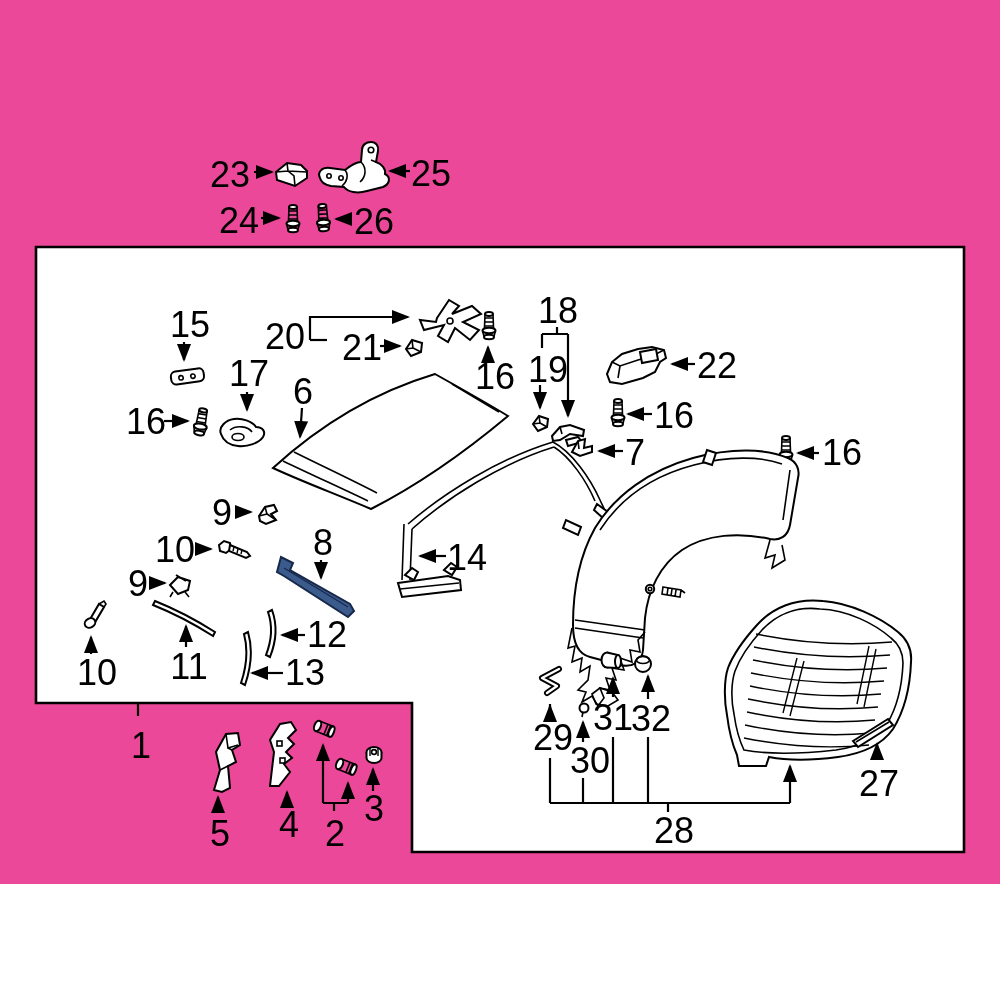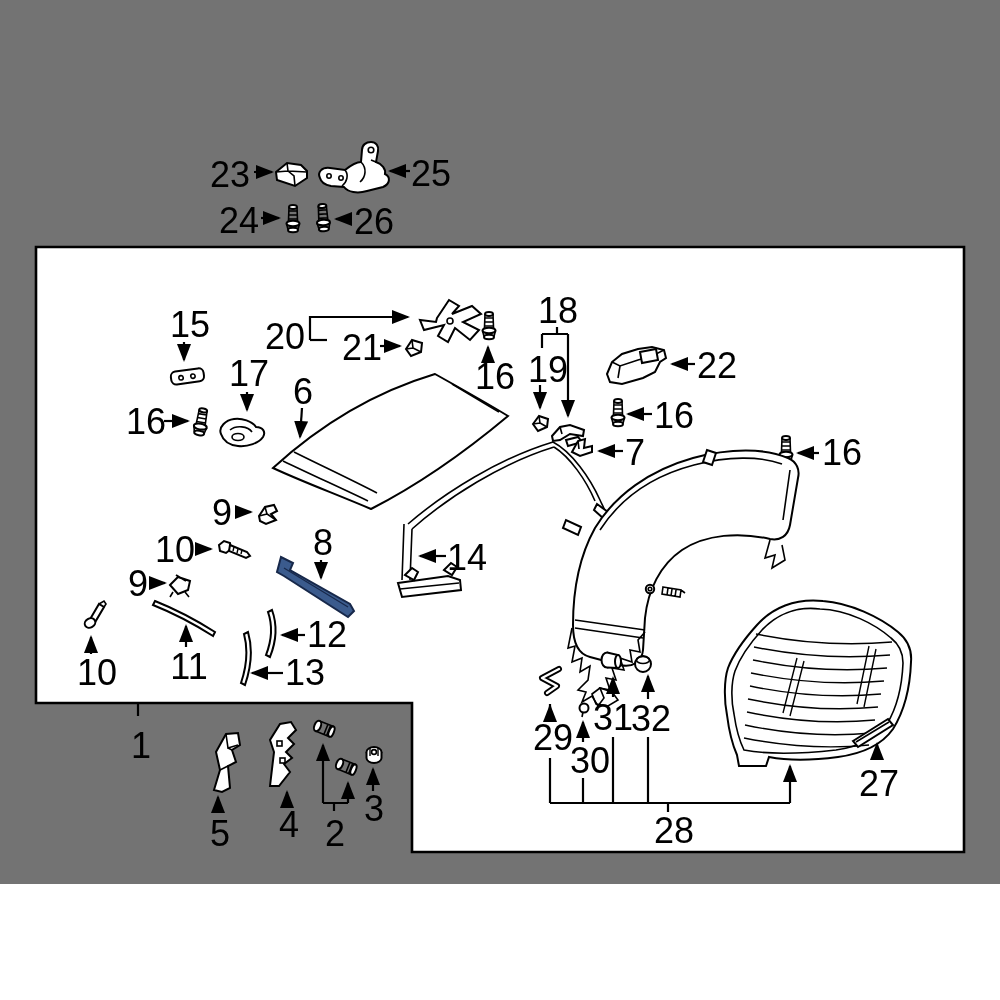--- a/index.html
+++ b/index.html
@@ -1,16 +1,16 @@
 <!DOCTYPE html>
 <html><head>
 <meta charset="utf-8">
 <style>
   html,body{margin:0;padding:0;background:#ffffff;}
-  .stage{position:relative;width:1000px;height:884px;background:#737373;
+  .stage{position:relative;width:1000px;height:884px;background:#ec4899;
          font-family:"Liberation Sans", sans-serif;}
   svg{position:absolute;left:0;top:0;}
   svg text{font-family:"Liberation Sans", sans-serif;font-size:36px;fill:#000;}
   .ln{stroke:#000;stroke-width:2.2;fill:none;}
   .pt{stroke:#000;stroke-width:2;fill:#fff;}
   .ptn{stroke:#000;stroke-width:1.6;fill:none;}
   .thin{stroke:#000;stroke-width:1.4;fill:none;}
 </style>
 </head>
 <body>

